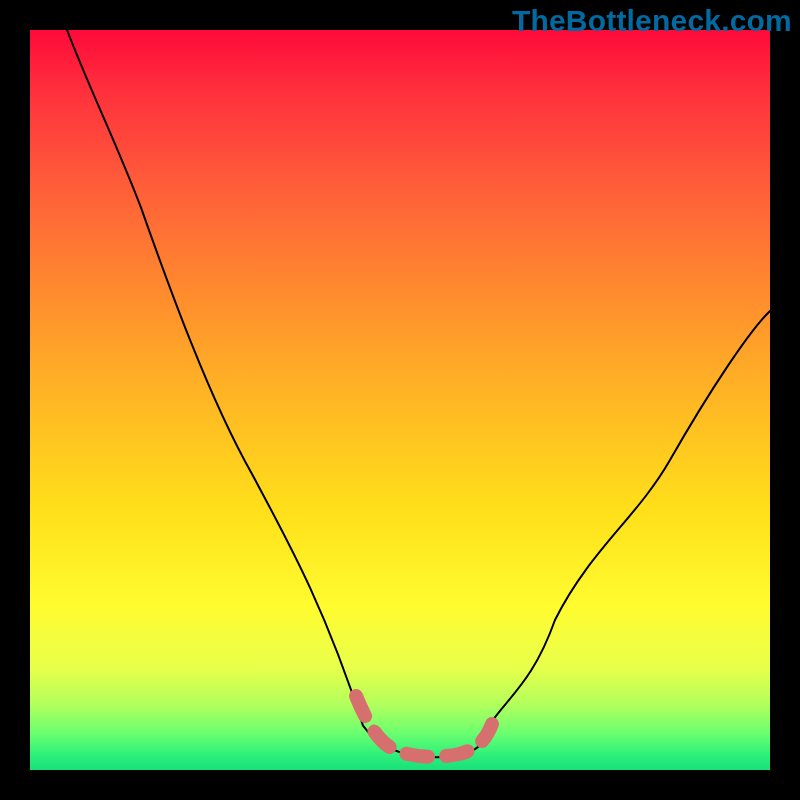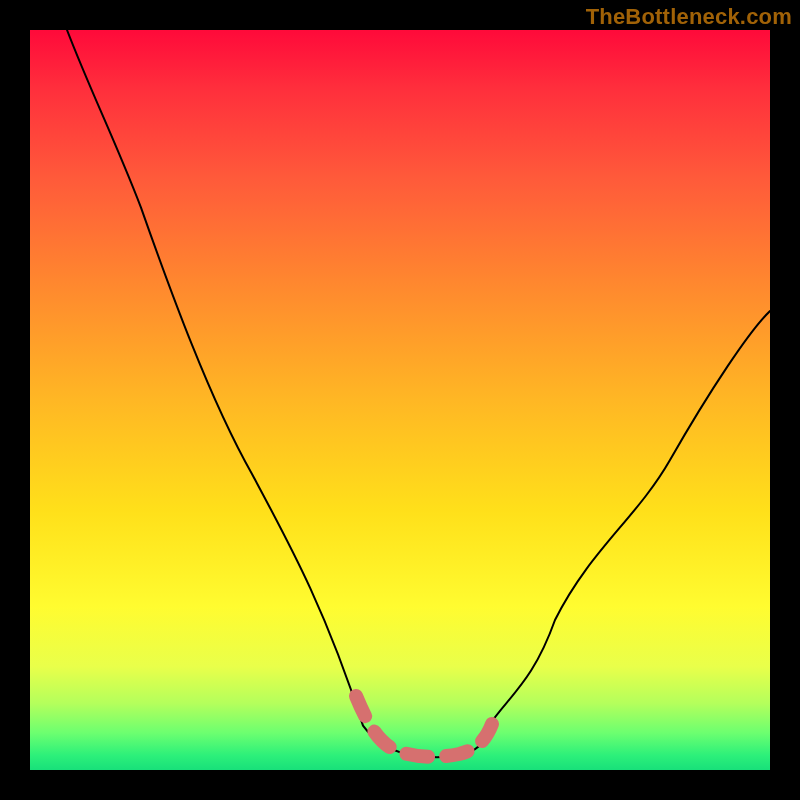--- a/index.html
+++ b/index.html
@@ -39,23 +39,23 @@
       #b4ff5c 91%,
       #6cff70 95%,
       #2df07a 98%,
       #18e07a 100%
     );
   }
   .watermark {
     position: absolute;
     top: 4px;
     right: 8px;
-    font-size: 22px;
+    font-size: 30px;
     font-weight: 600;
-    color: #a16207;
+    color: #0369a1;
     letter-spacing: 0.2px;
     user-select: none;
   }
   svg.curve {
     position: absolute;
     left: 0;
     top: 0;
     width: 740px;
     height: 740px;
   }

